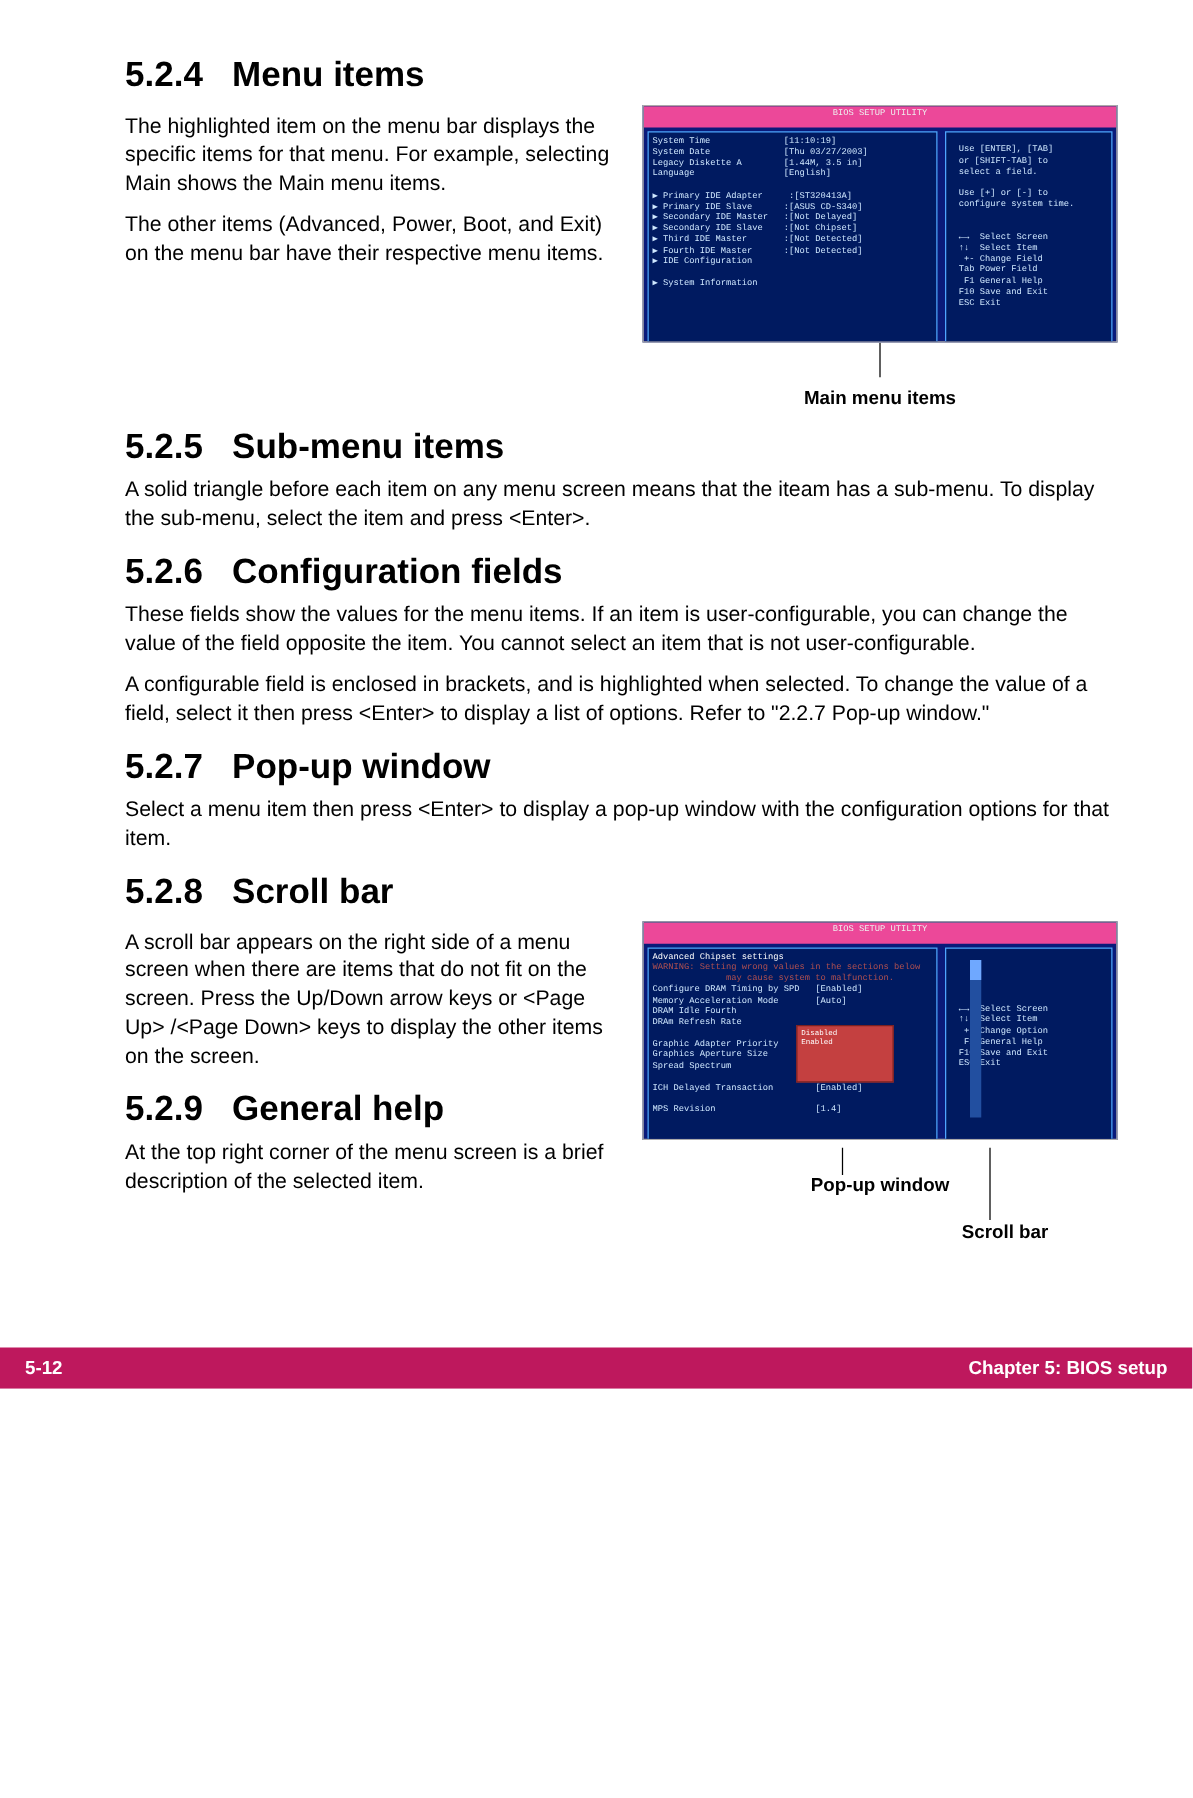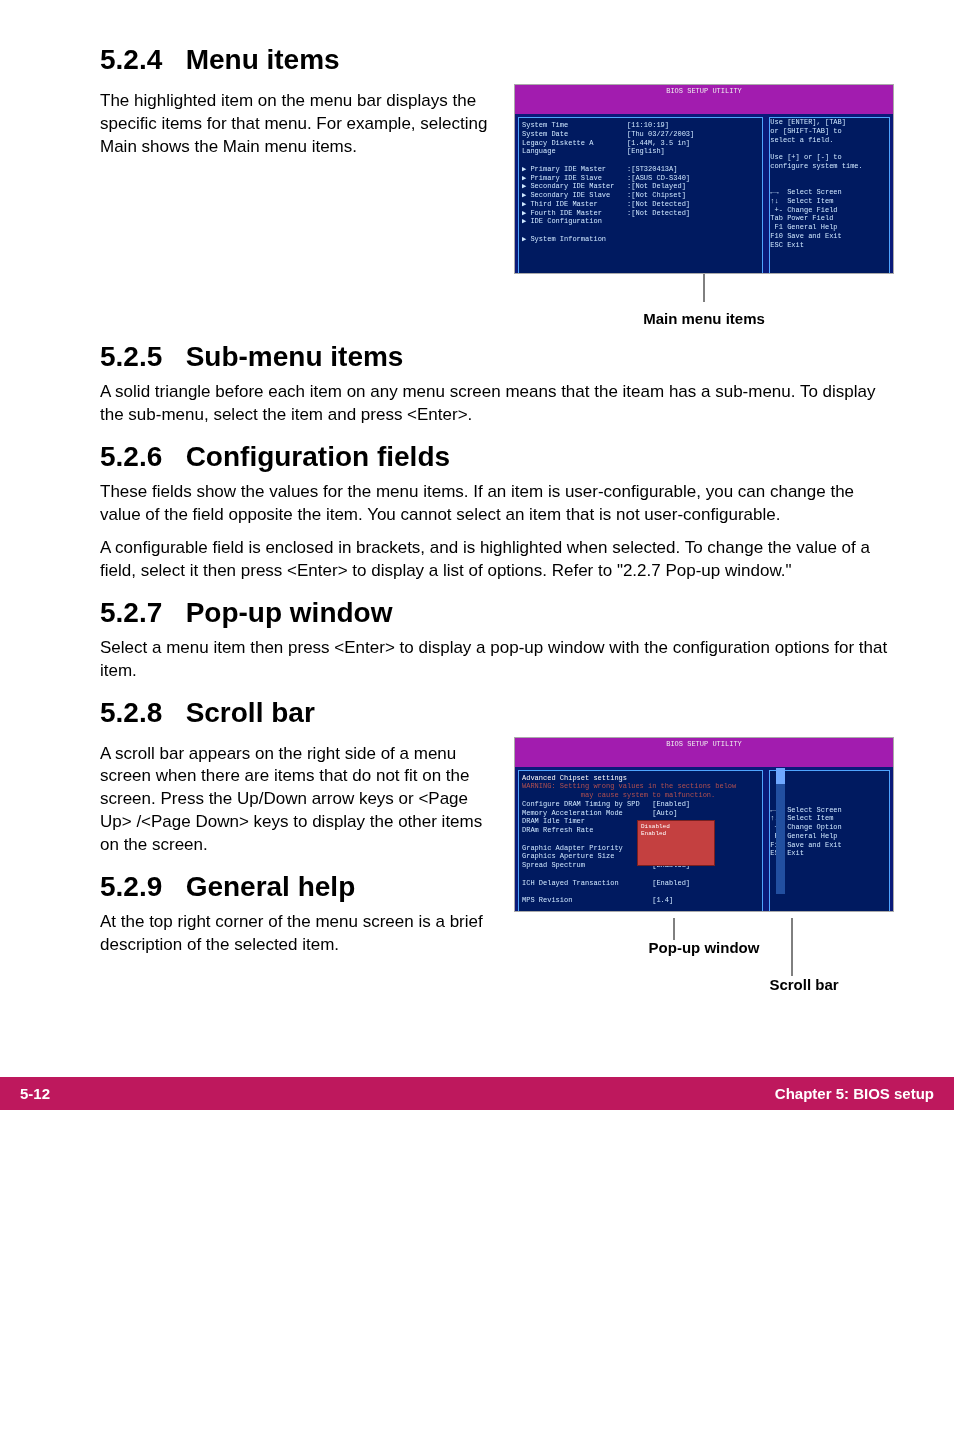--- a/index.html
+++ b/index.html
@@ -39,24 +39,24 @@
 .bios-screenshot {
   width: 380px;
   height: 190px;
   background: #0a1a7a;
   border: 1px solid #aaa;
   box-sizing: border-box;
   position: relative;
   overflow: hidden;
 }
 .bios-title {
-  background: #a21caf;
+  background: #ec4899;
   color: #eee;
   font-size: 7px;
-  height: 29px;
+  height: 17px;
   line-height: 12px;
   text-align: center;
   font-family: "Courier New", monospace;
 }
 .bios-main {
   display: flex;
   height: calc(100% - 12px);
 }
 .bios-left {
   flex: 2.1;
@@ -67,21 +67,21 @@
   font-size: 7px;
   color: #cfe8ff;
   line-height: 1.25;
   background: #001a60;
   overflow: hidden;
 }
 .bios-right {
   flex: 1.05;
   border: 1px solid #4fa5ff;
   margin: 3px;
-  padding: 0;
+  padding: 10px;
   font-family: "Courier New", monospace;
   font-size: 7px;
   color: #cfe8ff;
   line-height: 1.25;
   background: #001a60;
   overflow: hidden;
 }
 .bios-row { display: flex; white-space: pre; }
 .bios-field { color: #fff; }
 .caption {
@@ -146,32 +146,33 @@
 <div class="page">
 
   <div class="heading">
     <span>5.2.4</span>&nbsp;&nbsp;
     <span>Menu items</span>
   </div>
 
   <div class="two-col">
     <div class="left-col">
       <p class="body-text">The highlighted item on the menu bar displays the specific items for that menu. For example, selecting Main shows the Main menu items.</p>
+      <p class="body-text">The other items (Advanced, Power, Boot, and Exit) on the menu bar have their respective menu items.</p>
     </div>
     <div class="right-col">
       <div class="bios-screenshot">
         <div class="bios-title">BIOS SETUP UTILITY</div>
         <div class="bios-main">
           <div class="bios-left" id="bios1-left">
               <div class="bios-row">System Time              [11:10:19]</div>
               <div class="bios-row">System Date              [Thu 03/27/2003]</div>
               <div class="bios-row">Legacy Diskette A        [1.44M, 3.5 in]</div>
               <div class="bios-row">Language                 [English]</div>
               <div class="bios-row">&nbsp;</div>
-              <div class="bios-row">▶ Primary IDE Master     :[ST320413A]</div>
+              <div class="bios-row">▶ Primary IDE Adapter     :[ST320413A]</div>
               <div class="bios-row">▶ Primary IDE Slave      :[ASUS CD-S340]</div>
               <div class="bios-row">▶ Secondary IDE Master   :[Not Delayed]</div>
               <div class="bios-row">▶ Secondary IDE Slave    :[Not Chipset]</div>
               <div class="bios-row">▶ Third IDE Master       :[Not Detected]</div>
               <div class="bios-row">▶ Fourth IDE Master      :[Not Detected]</div>
               <div class="bios-row">▶ IDE Configuration</div>
               <div class="bios-row">&nbsp;</div>
               <div class="bios-row">▶ System Information</div>
             </div>
           <div class="bios-right" id="bios1-right">
@@ -236,21 +237,21 @@
     </div>
     <div class="right-col">
       <div class="bios-screenshot2">
         <div class="bios-title">BIOS SETUP UTILITY</div>
         <div class="bios-main">
           <div class="bios-left" id="bios2-left">
               <div class="bios-row bios-field">Advanced Chipset settings</div>
               <div class="bios-row warn">WARNING: Setting wrong values in the sections below<br>         may cause system to malfunction.</div>
               <div class="bios-row">Configure DRAM Timing by SPD   [Enabled]</div>
               <div class="bios-row">Memory Acceleration Mode       [Auto]</div>
-              <div class="bios-row">DRAM Idle Timer</div>
+              <div class="bios-row">DRAM Idle Fourth</div>
               <div class="bios-row">DRAm Refresh Rate</div>
               <div class="bios-row">&nbsp;</div>
               <div class="bios-row">Graphic Adapter Priority</div>
               <div class="bios-row">Graphics Aperture Size</div>
               <div class="bios-row">Spread Spectrum                [Enabled]</div>
               <div class="bios-row">&nbsp;</div>
               <div class="bios-row">ICH Delayed Transaction        [Enabled]</div>
               <div class="bios-row">&nbsp;</div>
               <div class="bios-row">MPS Revision                   [1.4]</div>
             </div>

